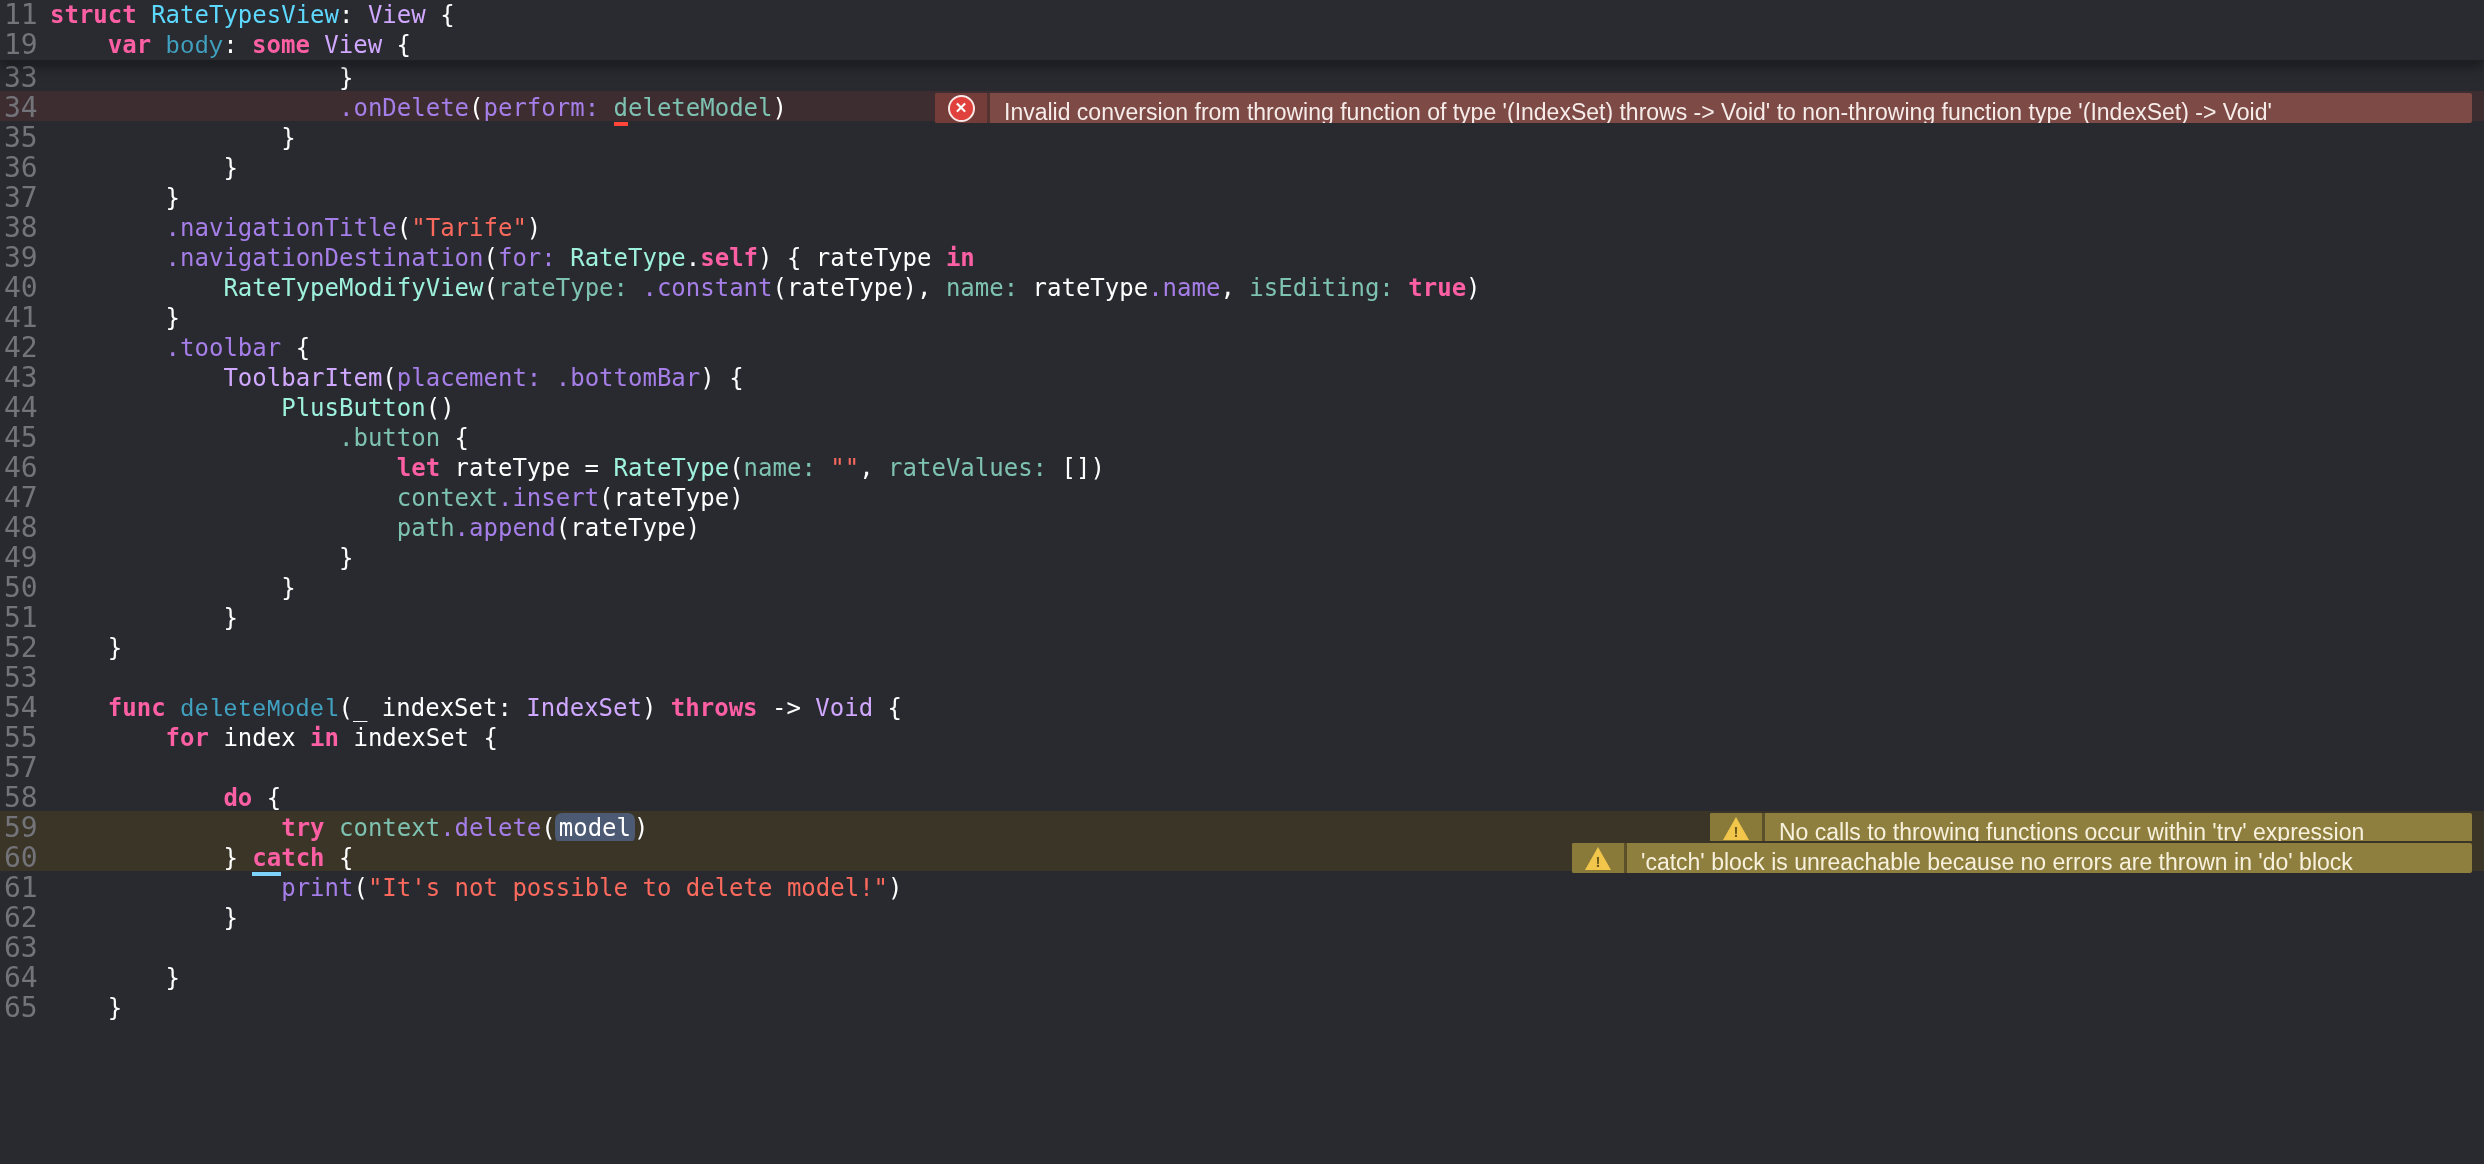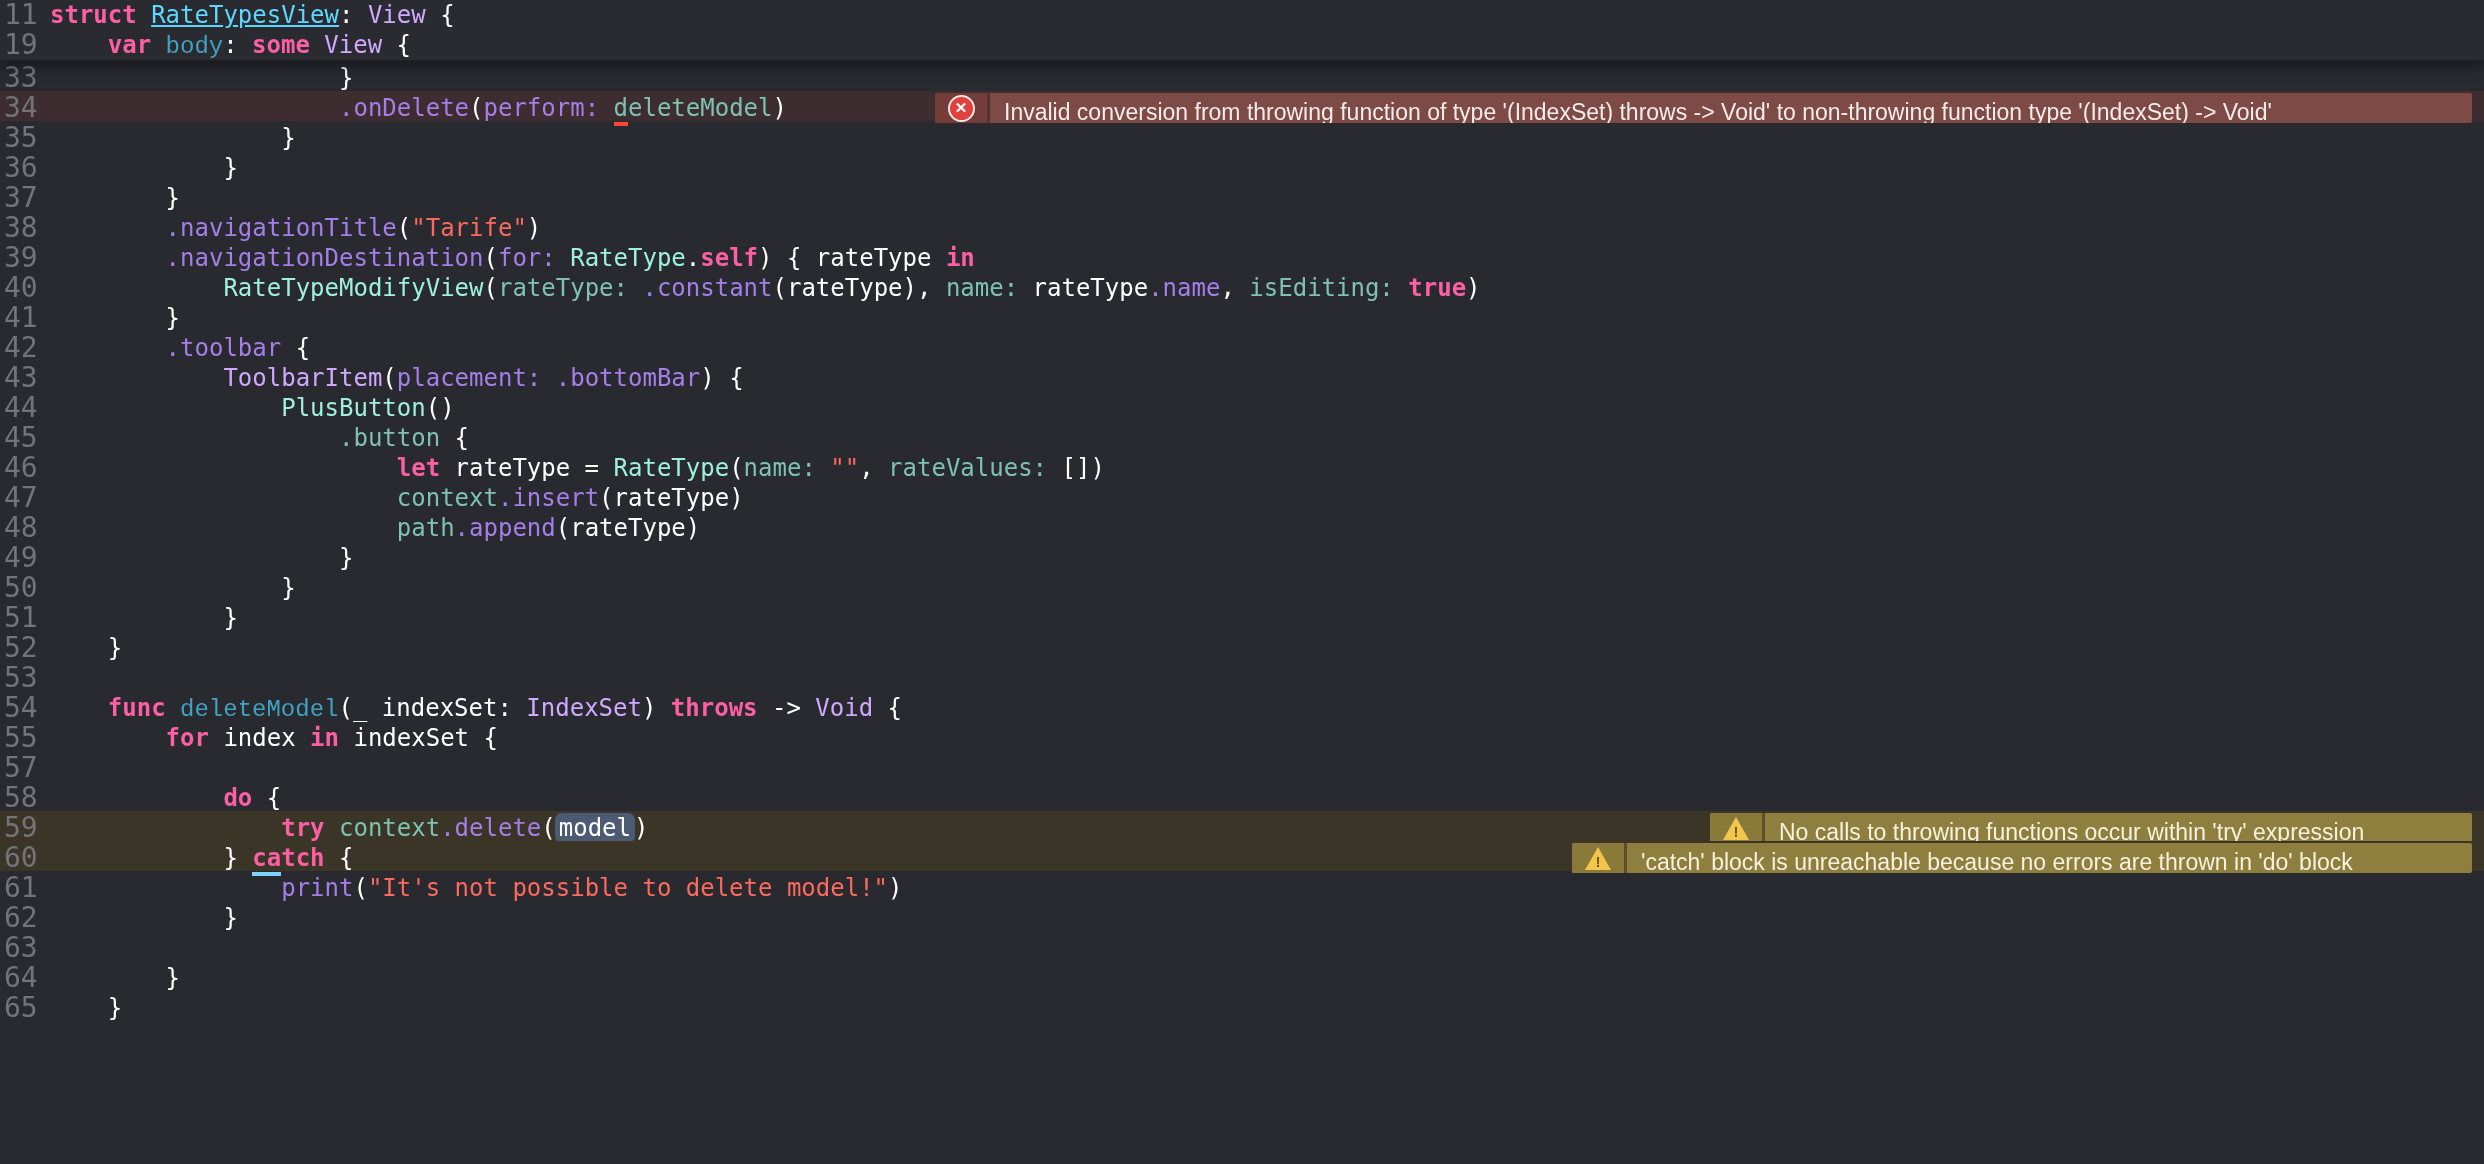--- a/index.html
+++ b/index.html
@@ -17,21 +17,21 @@
   .row { position:relative; height:30px; line-height:34px; white-space:pre;
          font-size:24px; color:#ffffff; }
   .row.error   { background:#3d2c30; }
   .row.warning { background:#3b3527; }
 
   .gutter { display:inline-block; width:50px; padding-left:4px;
             font-size:28px; color:#73737a; vertical-align:top; }
 
   .tok-kw    { color:#fc5fa3; font-weight:700; }
   .tok-str   { color:#fc6a5d; }
-  .tok-tdecl { color:#5dd8ff;text-decoration:underline; }
+  .tok-tdecl { color:#5dd8ff; }
   .tok-mdecl { color:#41a1c0;font-family:Liberation Mono, monospace; }
   .tok-ptype { color:#9ef1dd; }
   .tok-pfunc { color:#7ec2b1; }
   .tok-stype { color:#d0a8ff; }
   .tok-sfunc { color:#a57ee8; }
   .tok-plain { color:#ffffff; }
 
   .u-red    { border-bottom:4px solid #ff453a; }
   .u-yellow { border-bottom:4px solid #7dd3fc; }
 

